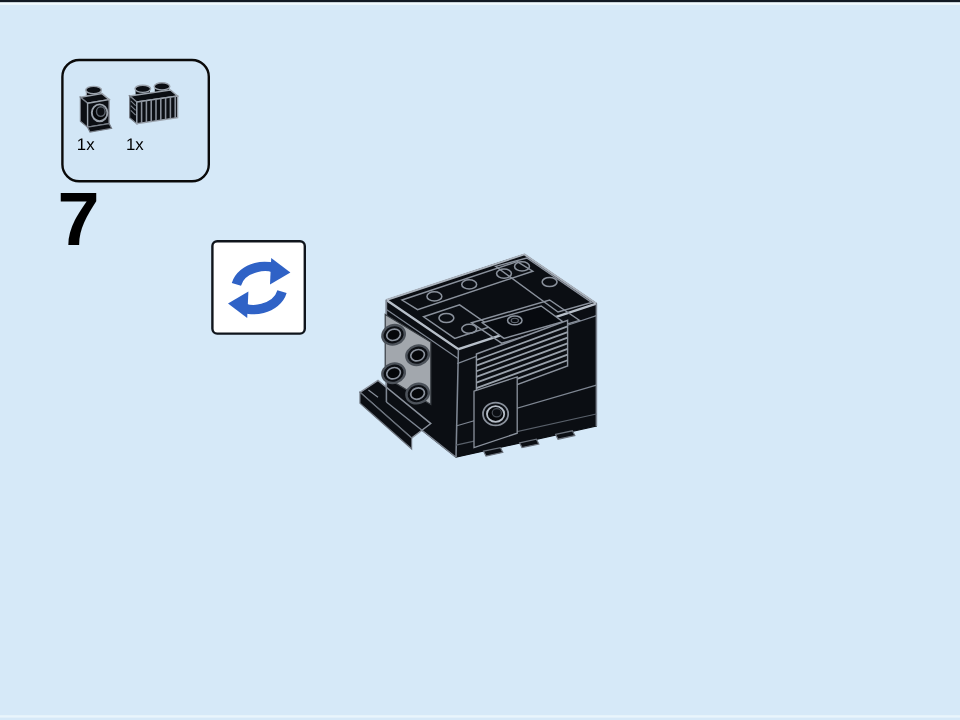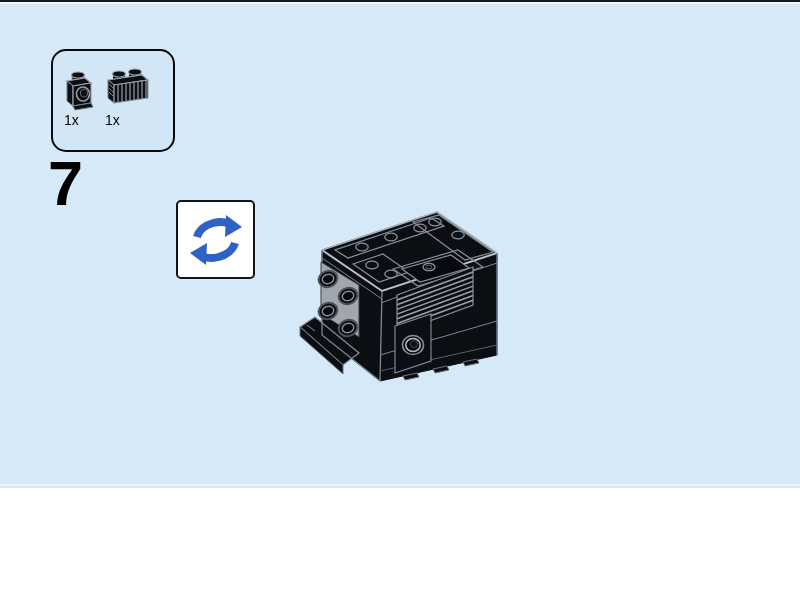--- a/index.html
+++ b/index.html
@@ -1,18 +1,18 @@
 <!DOCTYPE html>
 <html><head>
 <meta charset="utf-8">
 <style>
   html,body{margin:0;padding:0;}
   .page{
     position:relative;
-    width:800px;height:488px;
+    width:800px;height:600px;
     background:#d6e9f8;
     overflow:hidden;
     font-family:"Liberation Sans", sans-serif;
   }
   .edge-top-dark{position:absolute;left:0;top:0;width:800px;height:2px;background:#121a24;}
   .edge-top-light{position:absolute;left:0;top:2px;width:800px;height:2px;background:#f2fafe;}
   .edge-bottom-light{position:absolute;left:0;bottom:2px;width:800px;height:2px;background:#e9f5fc;}
 
   .parts-box{
     position:absolute;left:51px;top:49px;

